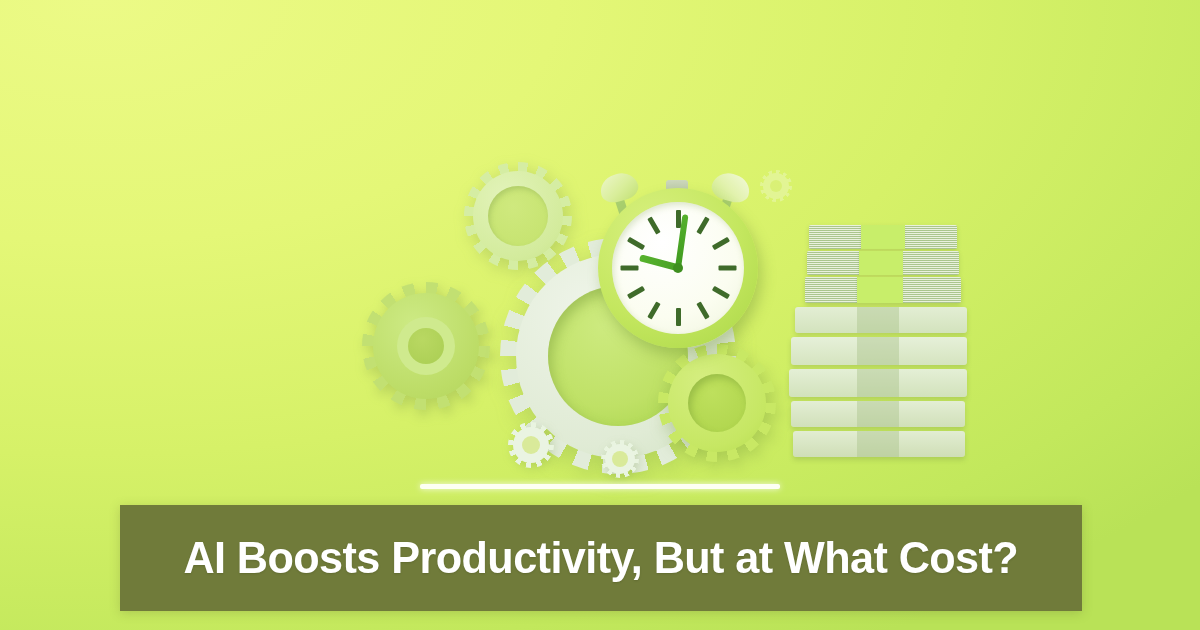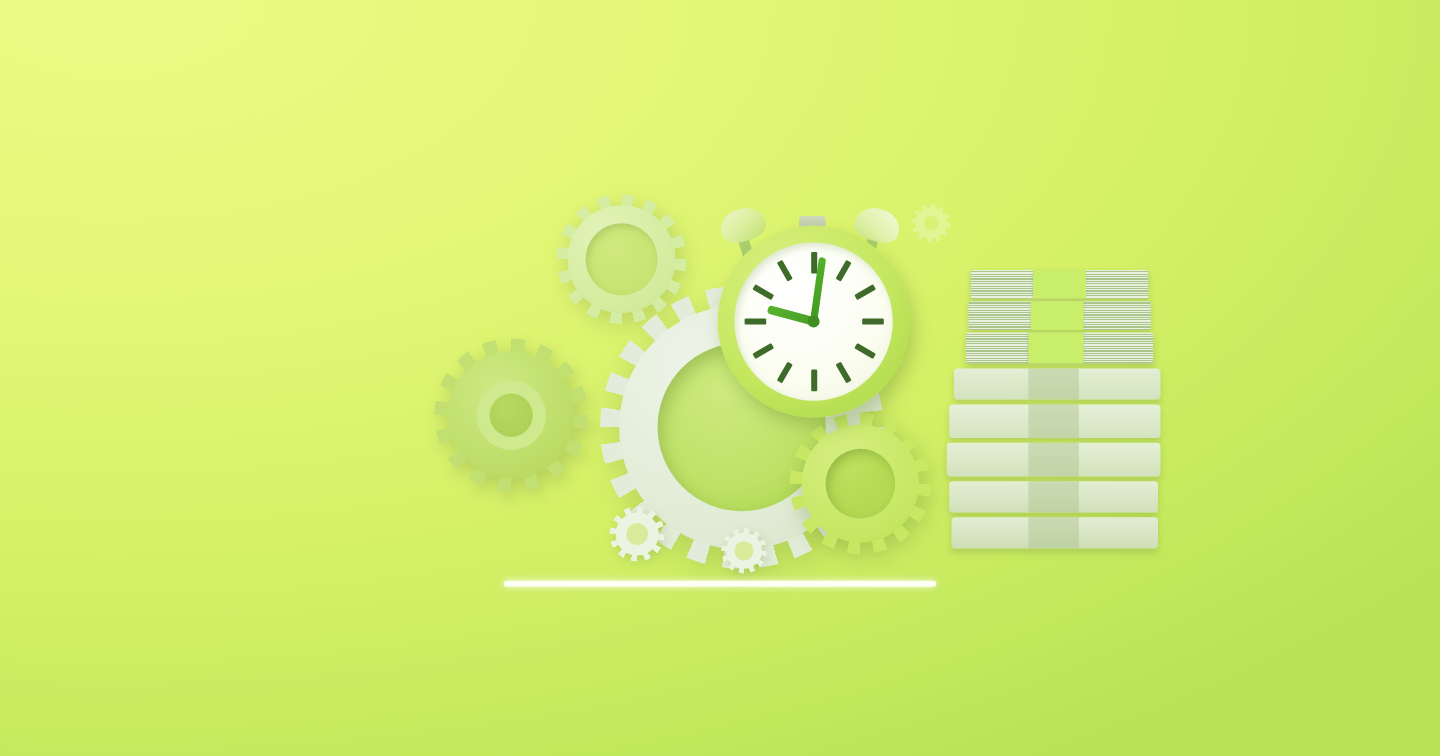--- a/index.html
+++ b/index.html
@@ -394,14 +394,17 @@
         <div class="hand" style="width:6px; height:54px; margin-left:-3px; margin-top:-54px;
                     transform: rotate(8deg); background:linear-gradient(to top,#3f9a20,#55b02c);"></div>
         <div id="clock-pin" style="left:50%; top:50%; width:10px; height:10px; margin-left:-5px; margin-top:-5px;"></div>
       </div>
     </div>
 
   </div>
 
   <div id="divider-line" style="left:420px; top:484px; width:360px; height:5px;"></div>
 
+  <div id="title-banner">
+    <span id="title-text">AI Boosts Productivity, But at What Cost?</span>
+  </div>
 
 </div>
 
 </body></html>

